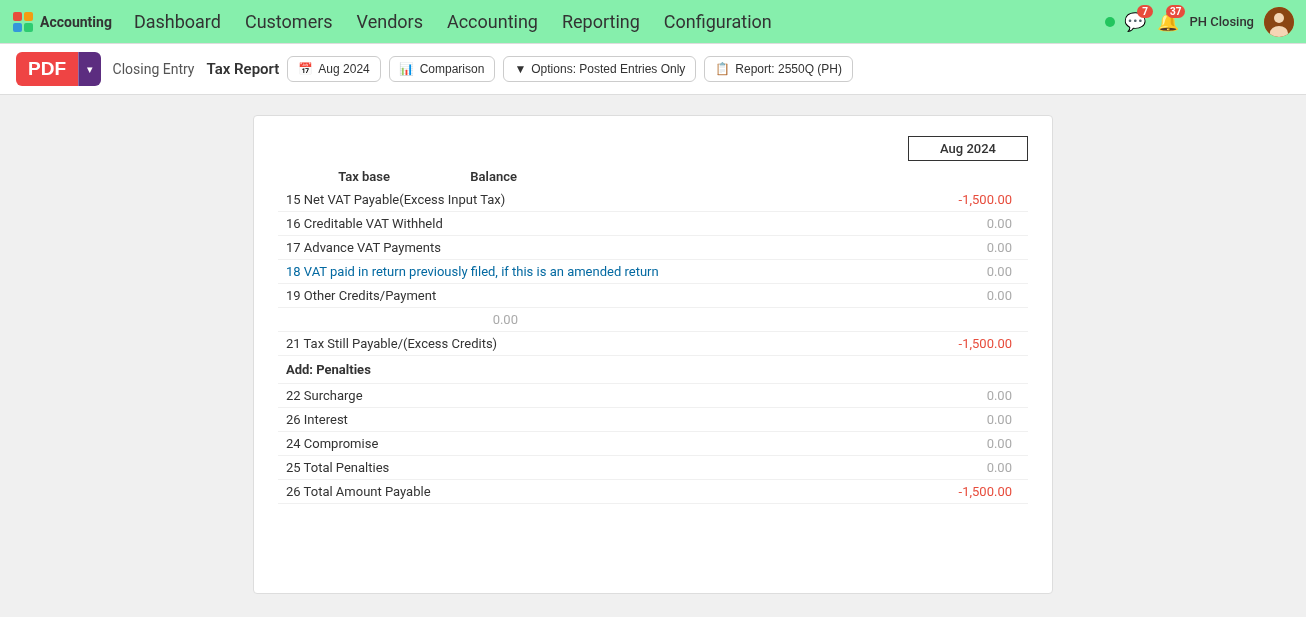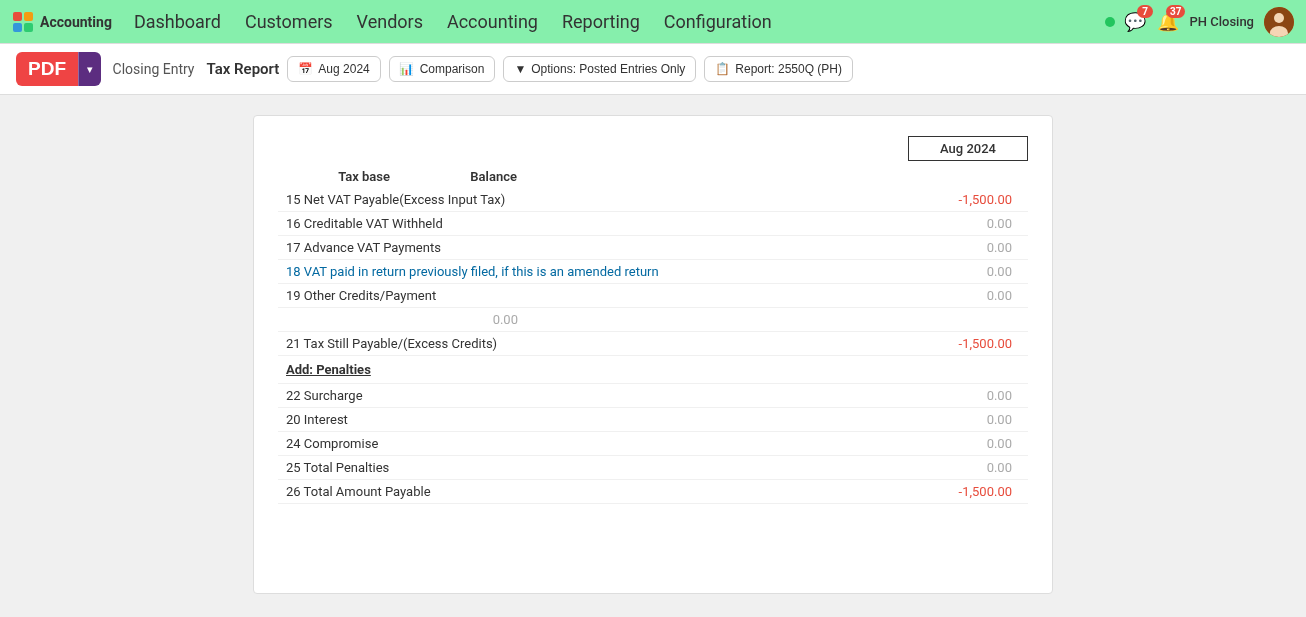--- a/index.html
+++ b/index.html
@@ -209,21 +209,20 @@
       font-size: 13px;
     }
     .row-value.negative { color: #e74c3c; }
     .row-value.zero { color: #aaa; }
 
     .subsection-header {
       padding: 6px 8px;
       font-weight: 700;
       font-size: 13px;
       border-bottom: 1px solid #f0f0f0;
-      text-decoration: underline;
     }
   </style>
 </head>
 <body>
 
 <nav class="navbar">
   <div class="navbar-brand">
     <svg class="brand-icon" viewBox="0 0 22 22" fill="none">
       <rect x="1" y="1" width="9" height="9" rx="2" fill="#e74c3c"></rect>
       <rect x="12" y="1" width="9" height="9" rx="2" fill="#f39c12"></rect>
@@ -347,21 +346,21 @@
         <span>Add: Penalties</span>
       </div>
 
       <div class="report-row">
         <span class="row-label">22 Surcharge</span>
         <span class="row-value"></span>
         <span class="row-value zero">0.00</span>
       </div>
 
       <div class="report-row">
-        <span class="row-label">20 Interest</span>
+        <span class="row-label">26 Interest</span>
         <span class="row-value"></span>
         <span class="row-value zero">0.00</span>
       </div>
 
       <div class="report-row">
         <span class="row-label">24 Compromise</span>
         <span class="row-value"></span>
         <span class="row-value zero">0.00</span>
       </div>
 

